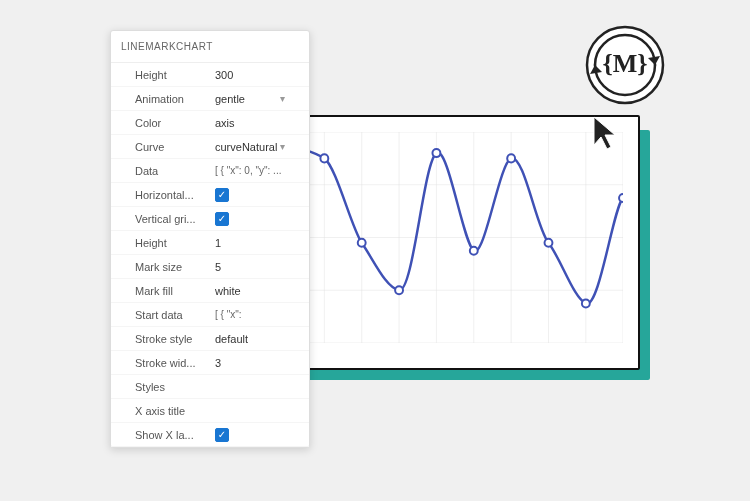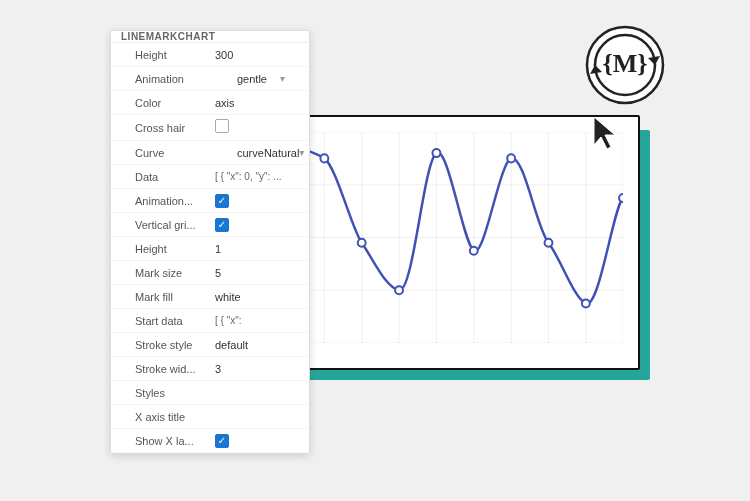--- a/index.html
+++ b/index.html
@@ -26,23 +26,23 @@
       left: 110px;
       width: 200px;
       background: white;
       border: 1px solid #ddd;
       border-radius: 3px;
       z-index: 10;
       box-shadow: 0 2px 8px rgba(0,0,0,0.15);
     }
 
     .panel-title {
-      padding: 0 10px;
+      padding: 10px 10px;
       font-size: 10px;
-      font-weight: 700;
+      font-weight: 400;
       color: #666;
       letter-spacing: 0.5px;
       border-bottom: 1px solid #eee;
     }
 
     .prop-row {
       display: flex;
       align-items: center;
       padding: 4px 24px;
       border-bottom: 1px solid #f5f5f5;
@@ -59,21 +59,20 @@
     .prop-value {
       color: #333;
       font-size: 11px;
       flex: 1;
     }
 
     .prop-value.with-arrow {
       display: flex;
       align-items: center;
       justify-content: space-between;
-      margin-left: 22px;
     }
 
     .dropdown-arrow {
       color: #999;
       font-size: 10px;
     }
 
     .checkbox {
       width: 14px;
       height: 14px;
@@ -168,36 +167,32 @@
           <span class="prop-value with-arrow">
             <span>gentle</span>
             <span class="dropdown-arrow">▾</span>
           </span>
         </div>
         <div class="prop-row">
           <span class="prop-label">Color</span>
           <span class="prop-value">axis</span>
         </div>
         <div class="prop-row">
-          <span class="prop-label">Cross hair</span>
-          <span><span class="checkbox"></span></span>
-        </div>
-        <div class="prop-row">
           <span class="prop-label">Curve</span>
           <span class="prop-value with-arrow">
             <span>curveNatural</span>
             <span class="dropdown-arrow">▾</span>
           </span>
         </div>
         <div class="prop-row">
           <span class="prop-label">Data</span>
           <span class="prop-value truncated">[ { "x": 0, "y": ...</span>
         </div>
         <div class="prop-row">
-          <span class="prop-label">Animation...</span>
+          <span class="prop-label">Horizontal...</span>
           <span><span class="checkbox checked">✓</span></span>
         </div>
         <div class="prop-row">
           <span class="prop-label">Vertical gri...</span>
           <span><span class="checkbox checked">✓</span></span>
         </div>
         <div class="prop-row">
           <span class="prop-label">Height</span>
           <span class="prop-value">1</span>
         </div>

